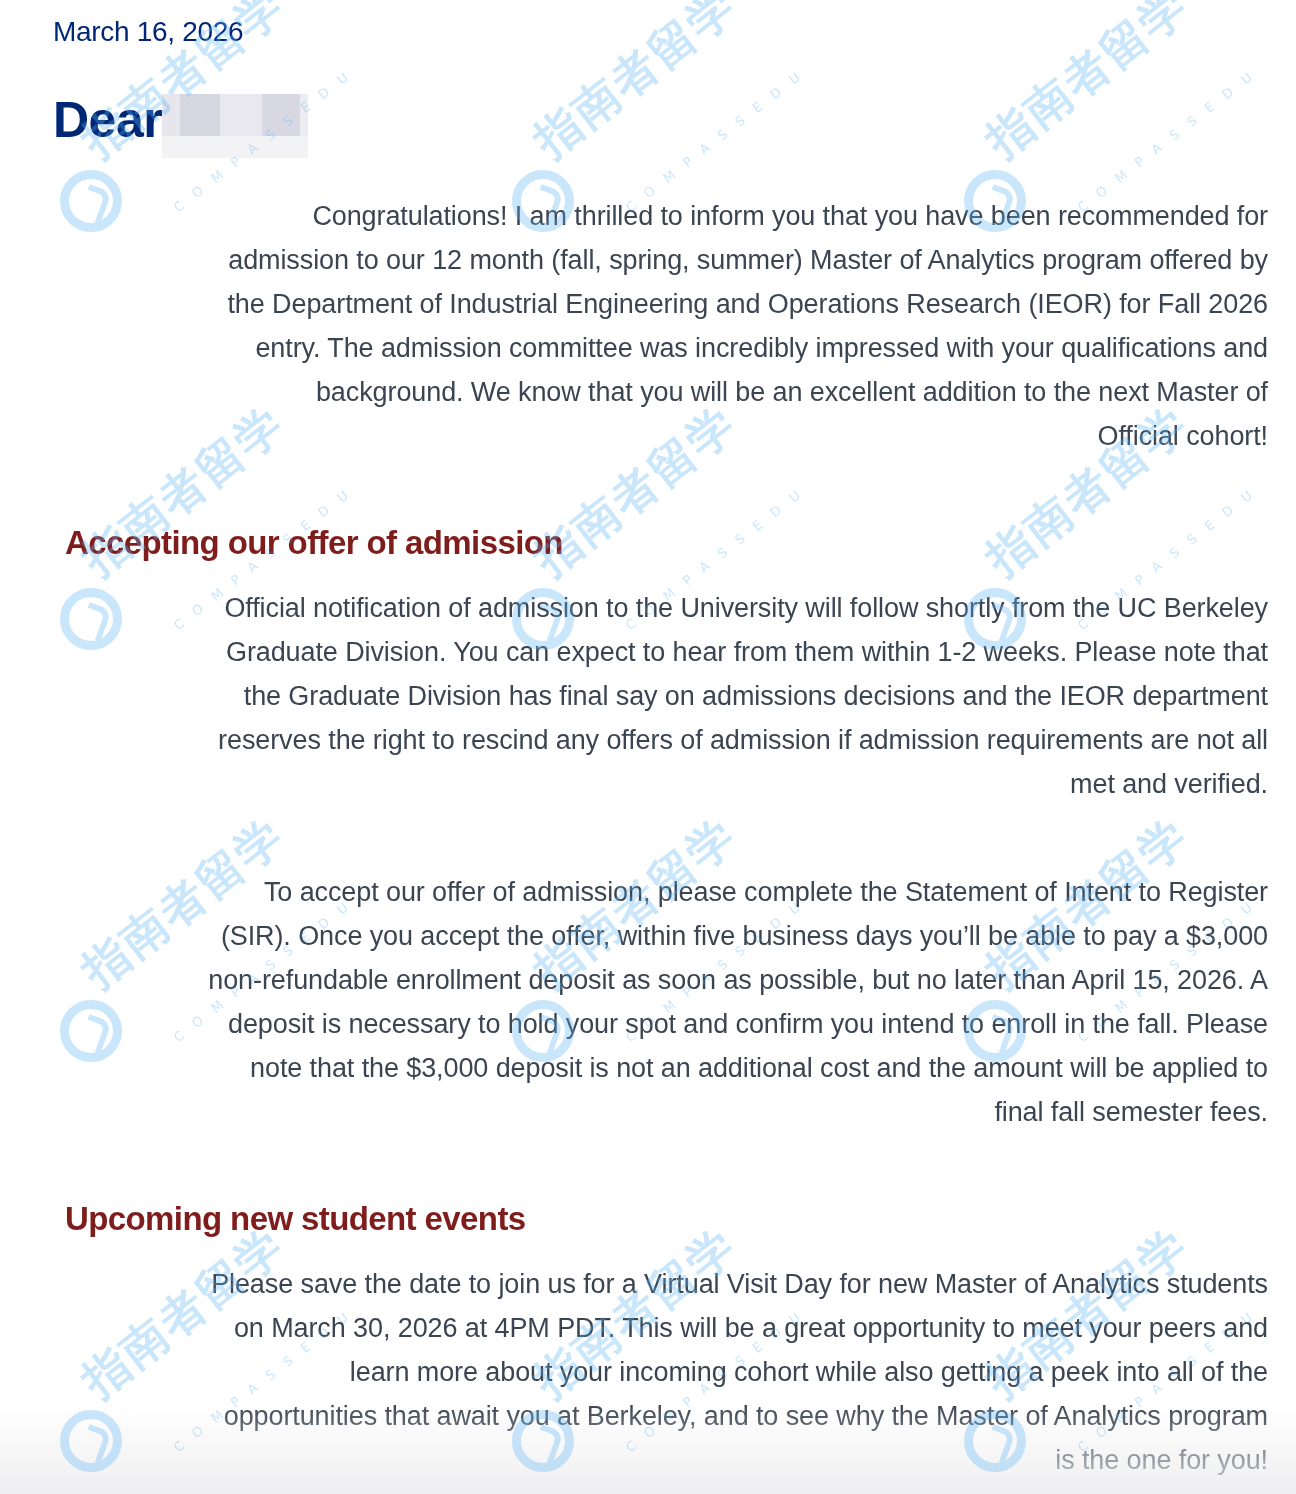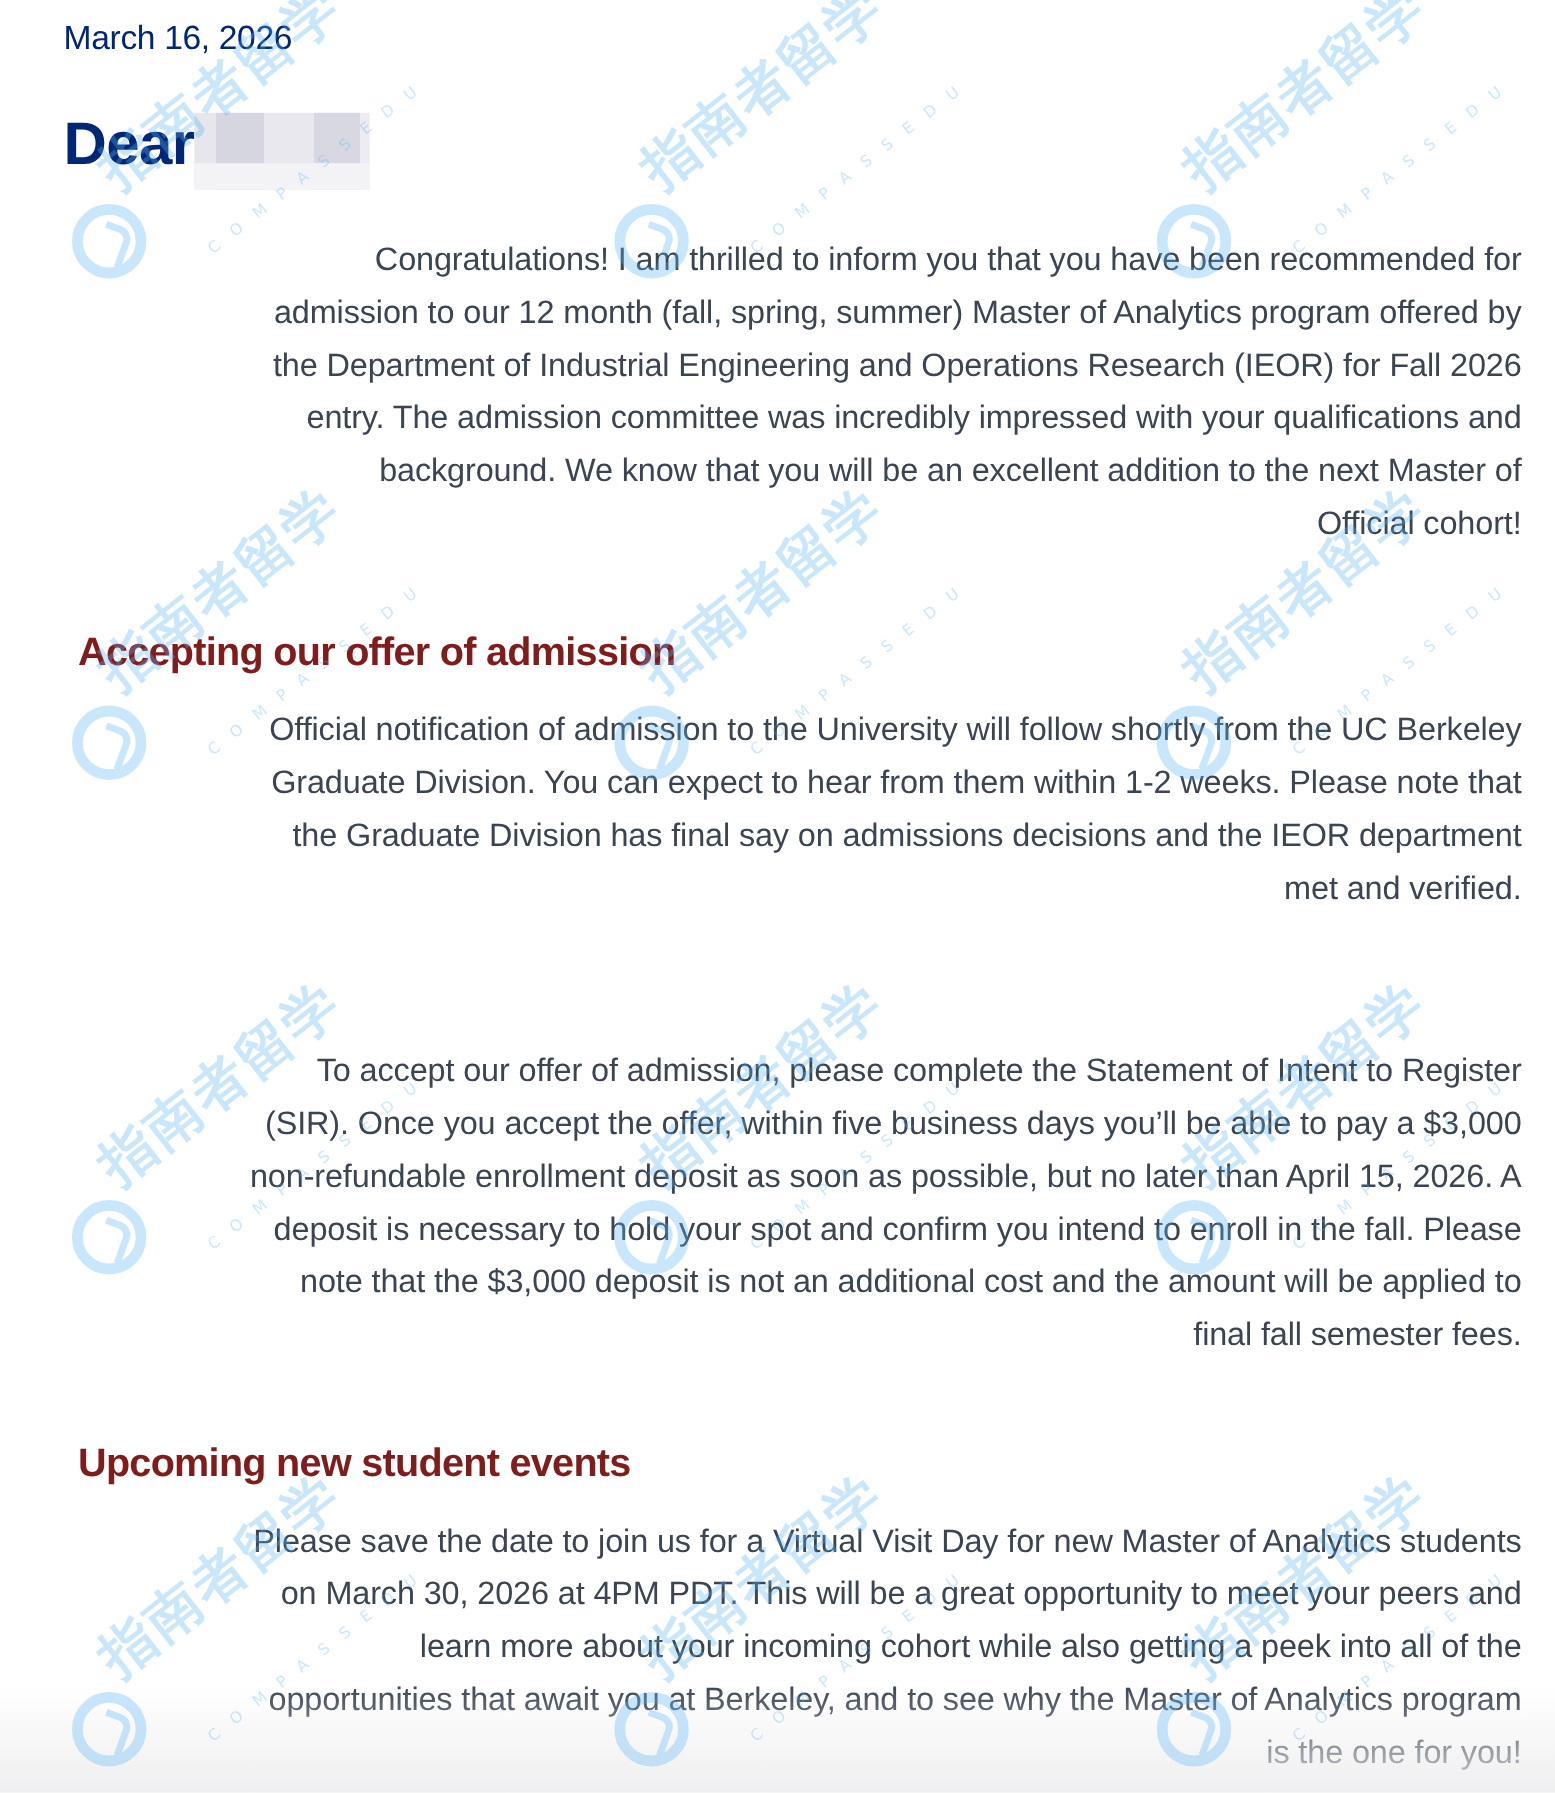--- a/index.html
+++ b/index.html
@@ -172,20 +172,21 @@
     <span class="line">background. We know that you will be an excellent addition to the next Master of</span>
     <span class="line">Official cohort!</span>
   </p>
 
   <h3 class="heading" style="top:524px;">Accepting our offer of admission</h3>
 
   <p class="para" style="top:586px;">
     <span class="line">Official notification of admission to the University will follow shortly from the UC Berkeley</span>
     <span class="line">Graduate Division. You can expect to hear from them within 1-2 weeks. Please note that</span>
     <span class="line">the Graduate Division has final say on admissions decisions and the IEOR department</span>
+    <span class="line">reserves the right to rescind any offers of admission if admission requirements are not all</span>
     <span class="line">met and verified.</span>
   </p>
 
   <p class="para" style="top:870px;">
     <span class="line">To accept our offer of admission, please complete the Statement of Intent to Register</span>
     <span class="line">(SIR). Once you accept the offer, within five business days you’ll be able to pay a $3,000</span>
     <span class="line">non-refundable enrollment deposit as soon as possible, but no later than April 15, 2026. A</span>
     <span class="line">deposit is necessary to hold your spot and confirm you intend to enroll in the fall. Please</span>
     <span class="line">note that the $3,000 deposit is not an additional cost and the amount will be applied to</span>
     <span class="line">final fall semester fees.</span>

